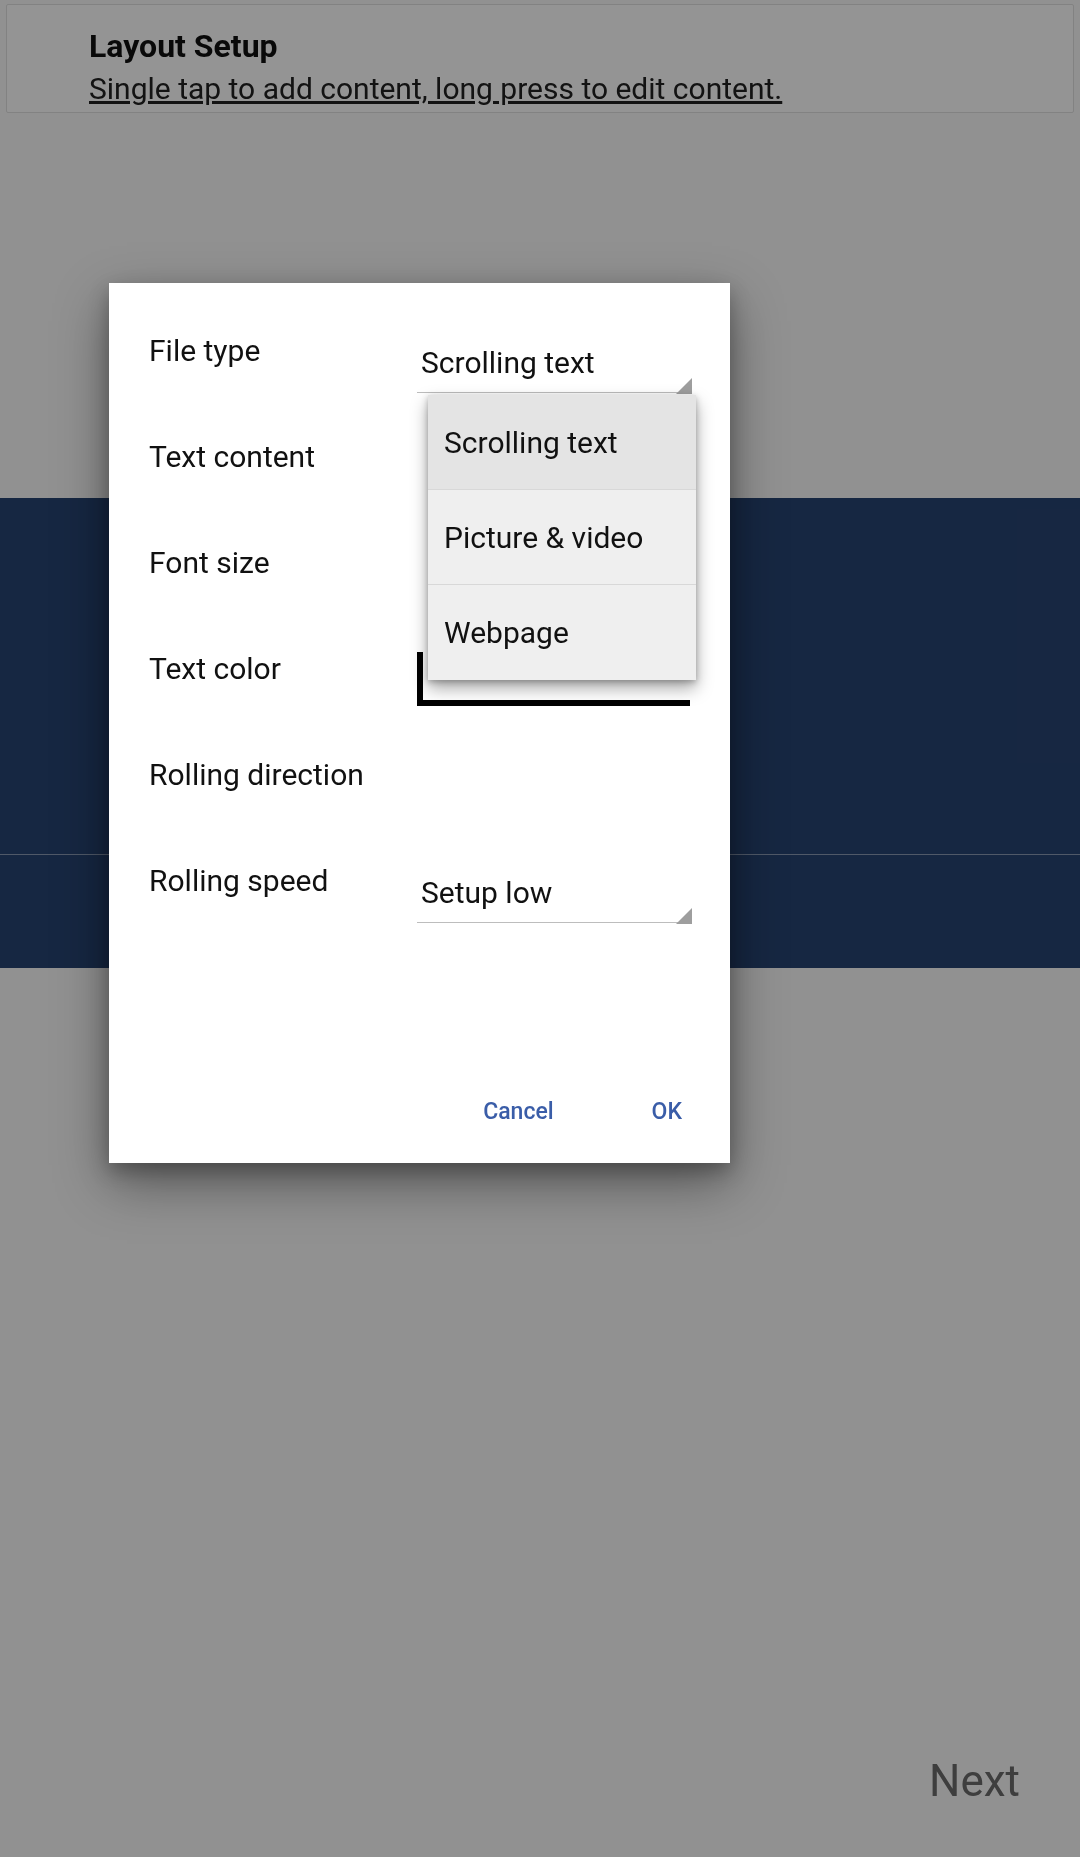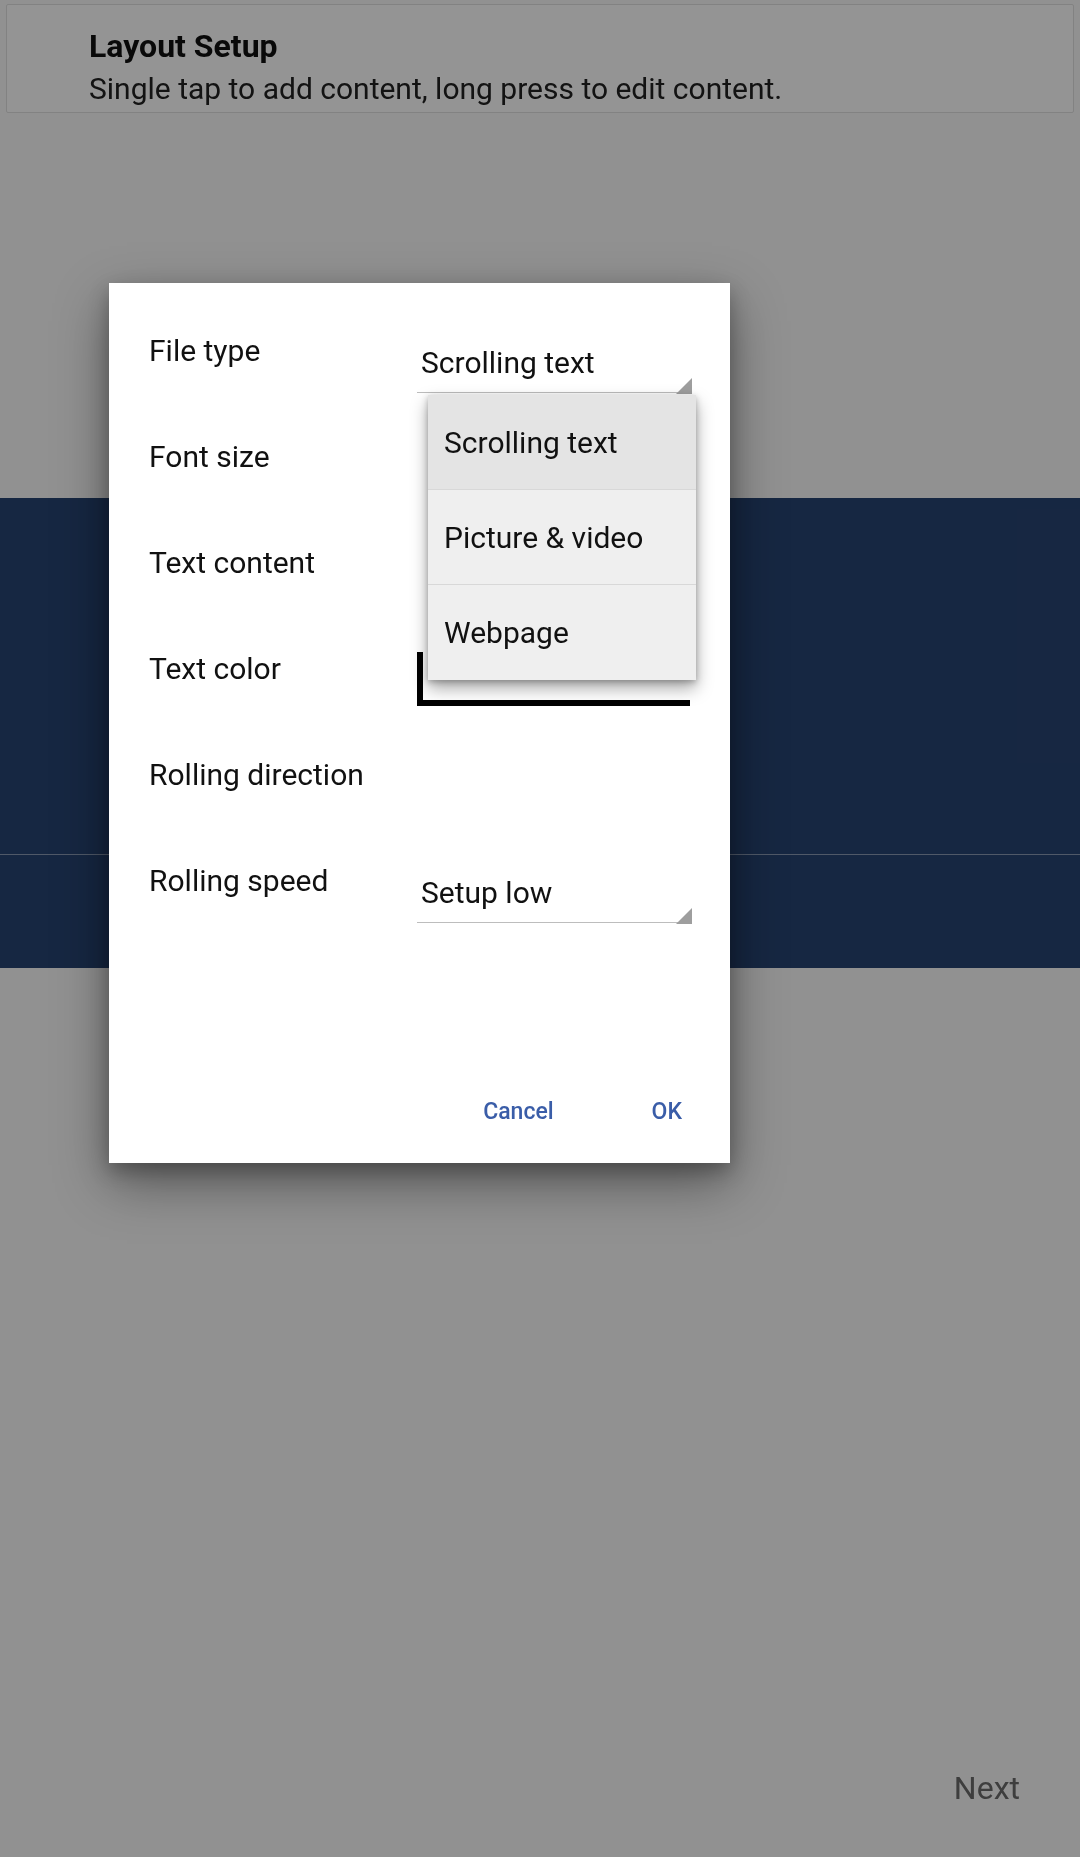--- a/index.html
+++ b/index.html
@@ -28,40 +28,41 @@
     }
     .header-title {
       font-size: 32px;
       font-weight: 700;
       color: #111;
       margin-bottom: 6px;
     }
     .header-sub {
       font-size: 30px;
       color: #222;
+      text-decoration: underline;
     }
     .blue-band {
       position: absolute;
       left: 0; right: 0;
       top: 498px;
       height: 470px;
       background: #274472;
     }
     .blue-sep {
       position: absolute;
       left: 0; right: 0;
       top: 854px;
       height: 1px;
       background: #8a99b3;
     }
     .next-btn {
       position: absolute;
       right: 60px;
       bottom: 50px;
-      font-size: 32px;
+      font-size: 44px;
       color: #6b6b6b;
     }
     
     .scrim {
       position: absolute;
       inset: 0;
       background: rgba(0,0,0,0.42);
     }
     
     .dialog {
@@ -187,26 +188,26 @@
     <div class="label">File type</div>
     <div class="value-wrap">
       <div class="spinner">
         <span>Scrolling text</span>
         <span class="tri"></span>
       </div>
     </div>
   </div>
 
   <div class="row">
+    <div class="label">Text content</div>
+    <div class="value-wrap"></div>
+  </div>
+
+  <div class="row">
     <div class="label">Font size</div>
-    <div class="value-wrap"></div>
-  </div>
-
-  <div class="row">
-    <div class="label">Text content</div>
     <div class="value-wrap"></div>
   </div>
 
   <div class="row">
     <div class="label">Text color</div>
     <div class="color-swatch-wrap">
       <div class="text-color-outer" style="background: rgb(255, 255, 255);"></div>
     </div>
   </div>
 

